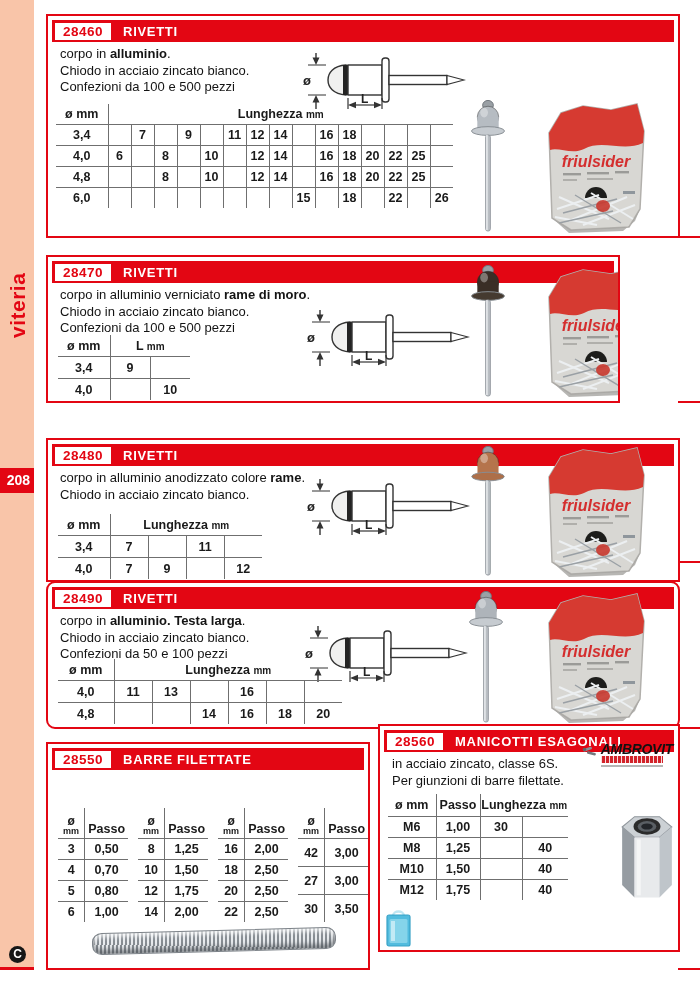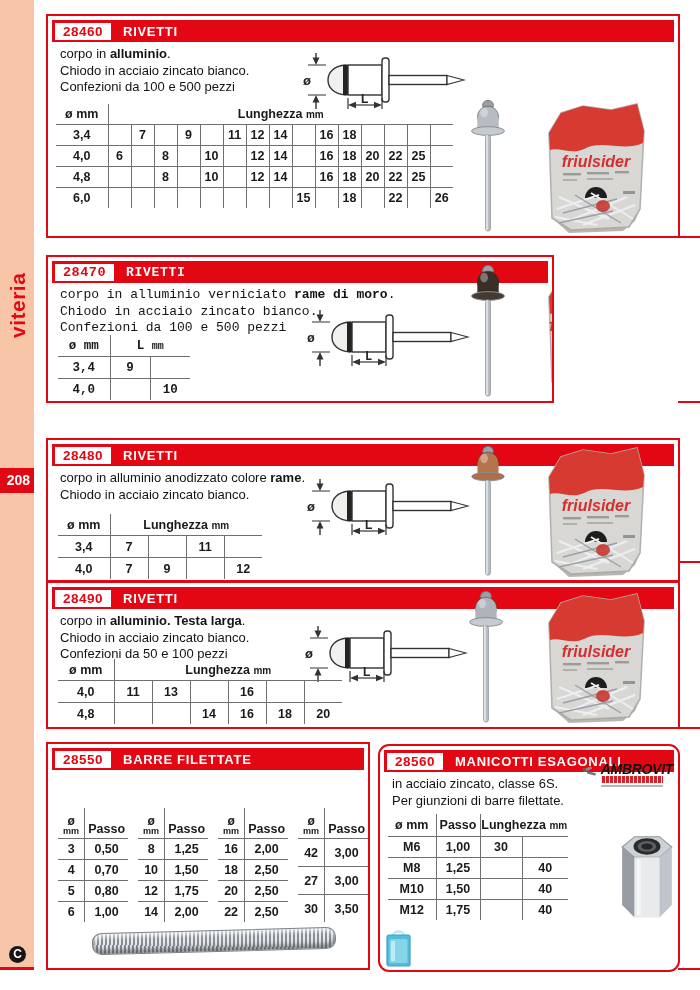--- a/index.html
+++ b/index.html
@@ -14,25 +14,25 @@
               color:#fff; font-weight:bold; font-size:14px; line-height:25px; text-align:right;
               padding-right:4px; box-sizing:border-box; }
   .corner-logo { position:absolute; left:9px; top:946px; width:17px; height:17px; border-radius:50%;
                  background:#161616; color:#fff; font-weight:bold; font-size:12px; line-height:17px;
                  text-align:center; }
   .side-baseline { position:absolute; left:0; top:967px; width:34px; height:3px; background:#e30613; }
 
   
   .sec { position:absolute; border:2px solid #e30613; background:#fff; box-sizing:border-box; overflow:hidden; }
   #s1 { left:46px; top:14px;  width:634px; height:224px; }
-  #s2 { left:46px; top:255px; width:508px; height:148px;font-family:Liberation Mono, monospace; }
+  #s2 { left:46px; top:255px; width:574px; height:148px; }
   #s3 { left:46px; top:419px; width:634px; height:144px;margin-top:19px; }
-  #s4 { left:46px; top:581px; width:634px; height:148px; }
+  #s4 { left:46px; top:581px; width:634px; height:148px;border-radius:9px; }
   #s5 { left:46px; top:742px; width:324px; height:228px; }
-  #s6 { left:378px; top:744px; width:302px; height:228px;border-radius:11px; }
+  #s6 { left:378px; top:724px; width:302px; height:228px; }
   .stub { position:absolute; left:678px; width:22px; height:2px; background:#e30613; }
 
   .hdr { position:absolute; left:4px; top:4px; right:4px; height:22px; background:#e30613;
          display:flex; align-items:center; }
   .code { background:#fff; color:#e30613; font-weight:bold; font-size:13.5px; letter-spacing:.5px;
           padding:1px 8px; margin-left:3px; }
   .hdr-title { color:#fff; font-weight:bold; font-size:13px; letter-spacing:.7px; margin-left:12px; }
 
   .desc { position:absolute; left:12px; top:30px; font-size:13px; line-height:16.5px; white-space:nowrap; }
   .desc b { font-weight:bold; }

